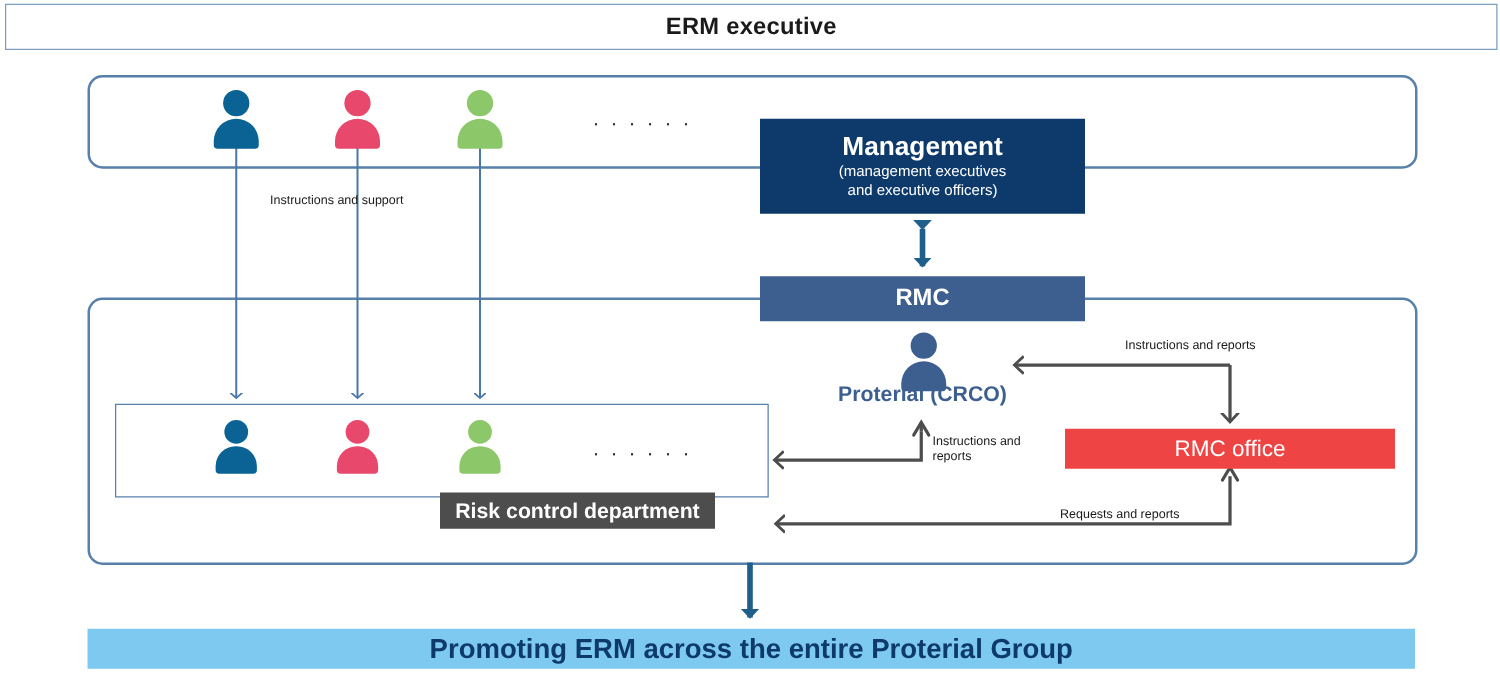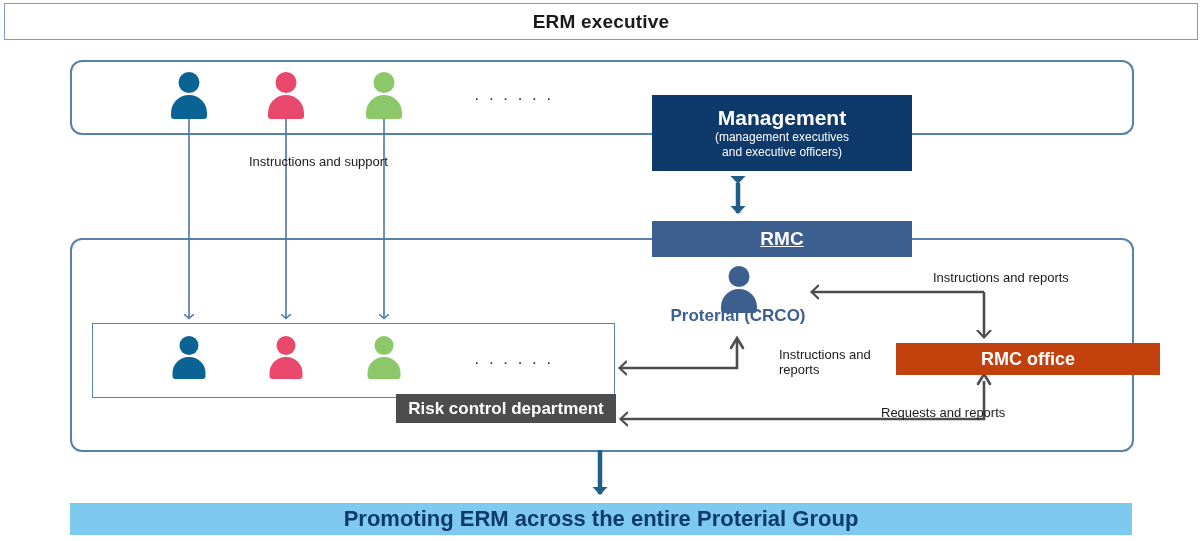--- a/index.html
+++ b/index.html
@@ -22,36 +22,36 @@
   #panel-bottom{left:70px;top:238px;width:1060px;height:210px;}
 
   
   #inner-box{
     position:absolute;left:92px;top:323px;width:521px;height:73px;
     border:1px solid #5780aa;background:#ffffff;
   }
 
   
   .box{position:absolute;display:flex;flex-direction:column;
-       align-items:center;justify-content:center;text-align:center;color:#fff;margin-left:44px;}
+       align-items:center;justify-content:center;text-align:center;color:#fff;}
 
   #management-box{
     left:608px;top:95px;width:260px;height:76px;background:#0d3a6b;z-index:6;
   }
   #management-title{font-size:21px;font-weight:bold;line-height:1.05;}
   #management-sub{font-size:12px;line-height:1.18;margin-top:1px;}
 
   #rmc-box{
     left:608px;top:221px;width:260px;height:36px;background:#3d5f90;z-index:6;
-    font-size:19px;font-weight:bold;text-decoration:underline;
+    font-size:19px;font-weight:bold;
   }
 
   #rmc-office-box{
-    left:852px;top:343px;width:264px;height:32px;background:#c2410c;z-index:6;
-    font-size:18px;font-weight:bold;
+    left:852px;top:343px;width:264px;height:32px;background:#ef4444;z-index:6;
+    font-size:18px;font-weight:normal;
   }
 
   #risk-dept-box{
     left:352px;top:394px;width:220px;height:29px;background:#4d4d4d;z-index:7;
     font-size:17px;font-weight:bold;
   }
 
   #banner{
     position:absolute;left:70px;top:503px;width:1062px;height:32px;background:#7ec9ef;
     display:flex;align-items:center;justify-content:center;z-index:6;
@@ -71,21 +71,21 @@
   .person .body{position:absolute;left:50%;transform:translateX(-50%);top:23px;
     width:36px;height:24px;border-radius:18px 18px 3px 3px;}
 
   .person.sm .head{width:19px;height:19px;}
   .person.sm .body{top:21px;width:33px;height:22px;border-radius:16px 16px 3px 3px;}
 
   
   .dots{position:absolute;font-size:17px;letter-spacing:2px;color:#333;z-index:5;}
 
   
-  .conn-label{position:absolute;font-size:13px;color:#1a1a1a;z-index:6;line-height:1.15;margin-left:33px;}
+  .conn-label{position:absolute;font-size:10px;color:#1a1a1a;z-index:6;line-height:1.15;}
 
   svg.overlay{position:absolute;left:0;top:0;width:1200px;height:541px;z-index:4;}
 </style>
 </head>
 <body>
 
 <div id="stage">
 
   <div class="title-bar">
     <span>ERM executive</span>

